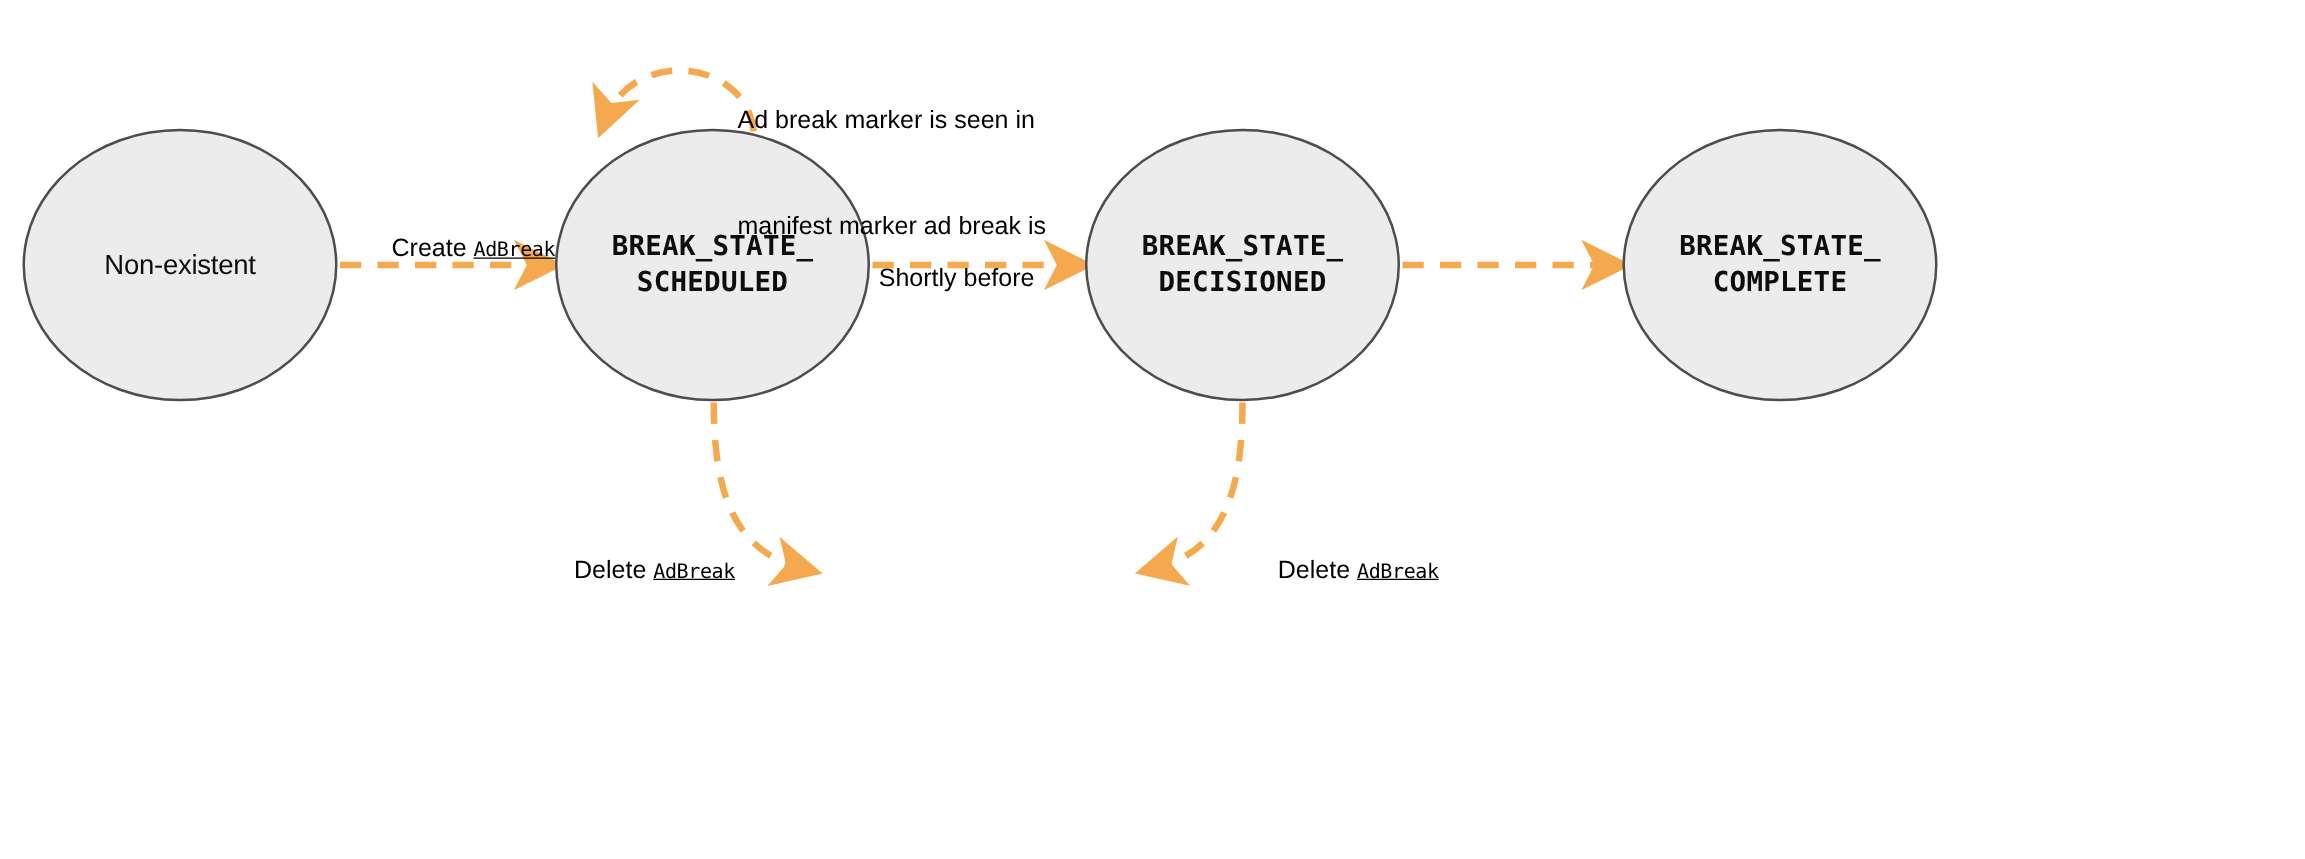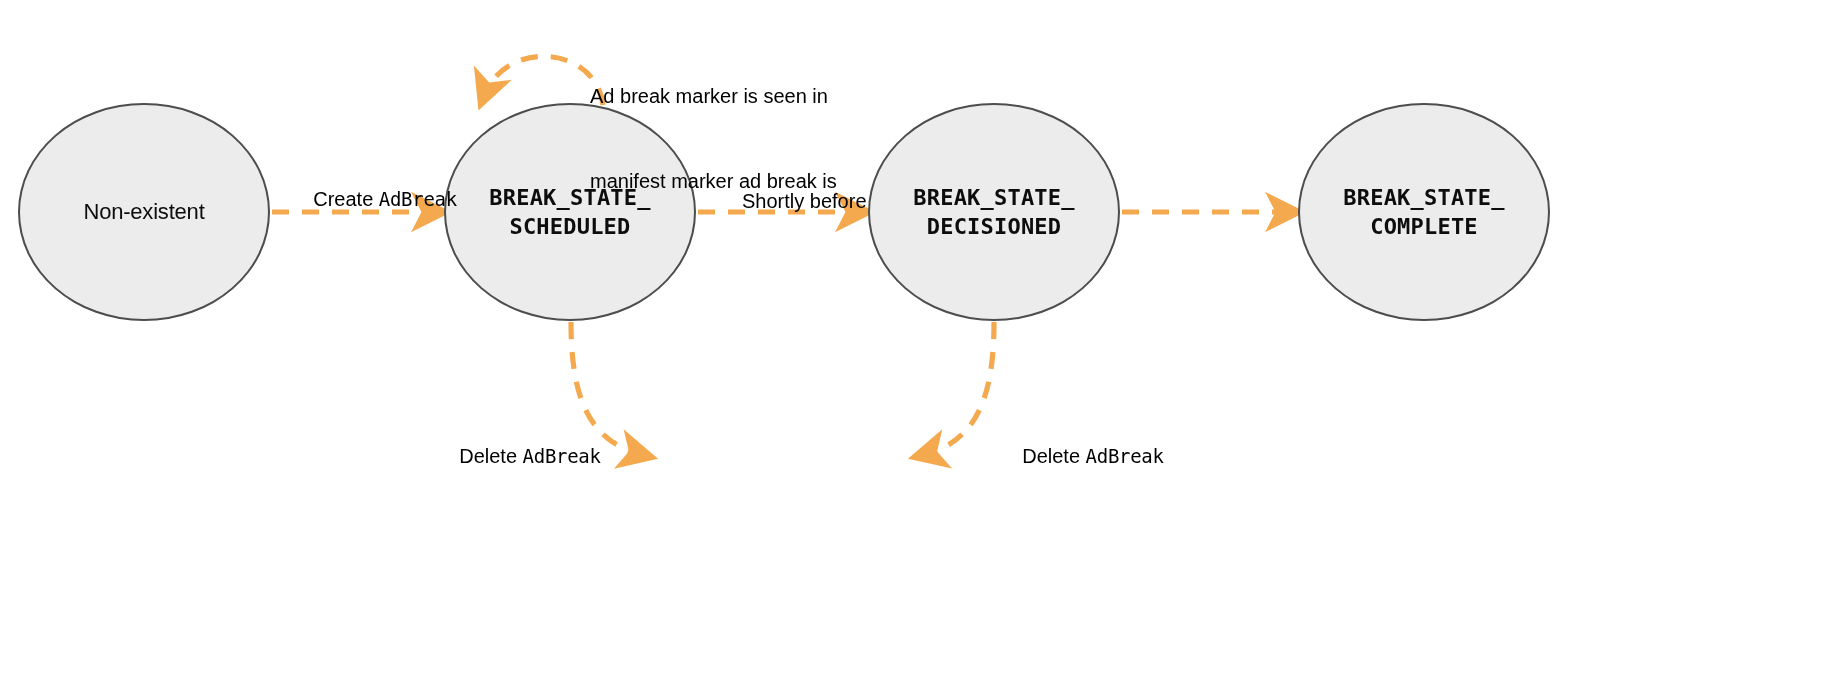--- a/index.html
+++ b/index.html
@@ -56,22 +56,23 @@
   .edge-label {
     position: absolute;
     color: #000000;
     font-size: 20px;
     line-height: 1.42;
     white-space: pre;
     user-select: none;
   }
   .edge-label .mono {
     font-family: "DejaVu Sans Mono", "Liberation Mono", monospace;
-    font-size: 19px;
+    font-size: 16px;
     letter-spacing: -0.3px;
+    text-decoration: underline;
   }
   .edge-label.sans {
     font-family: "Liberation Sans", sans-serif;
   }
   .lbl-line { display: block; }
 </style>
 </head>
 <body>
 
 <div id="diagram-root">
@@ -118,21 +119,21 @@
 
   <div class="edge-label sans" style="left:291px; top:157px;">
     <span>Create </span><span class="mono">AdBreak</span>
   </div>
 
   <div class="edge-label sans" style="left:590px; top:25px;">
     <span class="lbl-line">Ad break marker is seen in</span>
     <span class="lbl-line">manifest marker ad break is</span>
   </div>
 
-  <div class="edge-label sans" style="left:703px; top:130px;margin-left:39px;">
+  <div class="edge-label sans" style="left:703px; top:152px;">
     <span class="lbl-line">Shortly before</span>
   </div>
 
 
   <div class="edge-label sans" style="left:437px; top:414px;">
     <span>Delete </span><span class="mono">AdBreak</span>
   </div>
 
   <div class="edge-label sans" style="left:1000px; top:414px;">
     <span>Delete </span><span class="mono">AdBreak</span>

